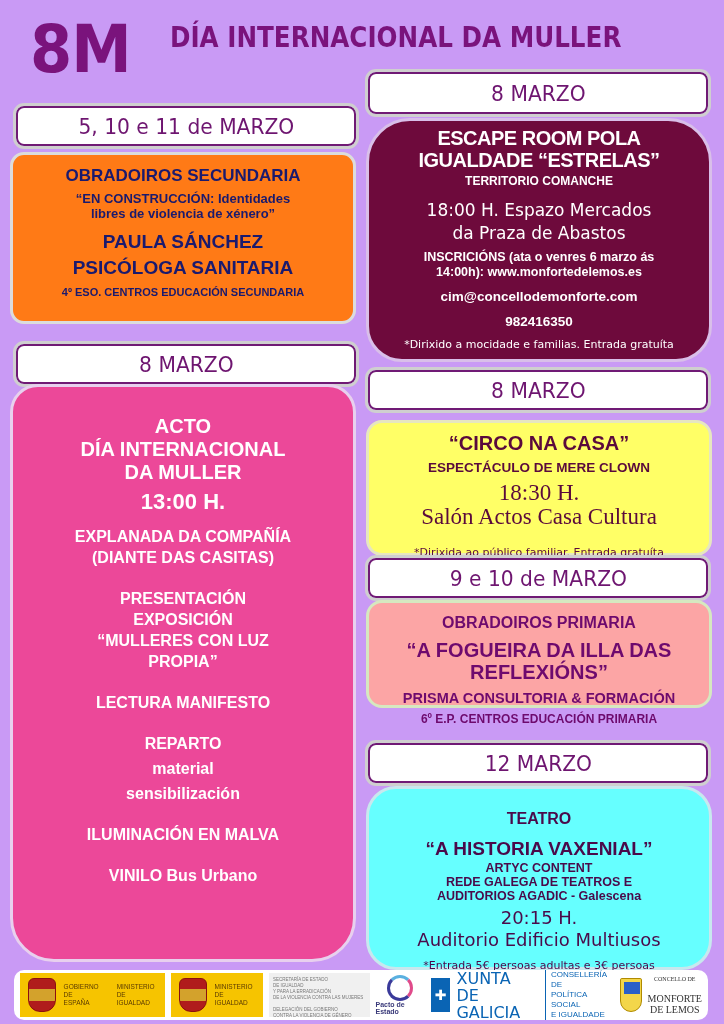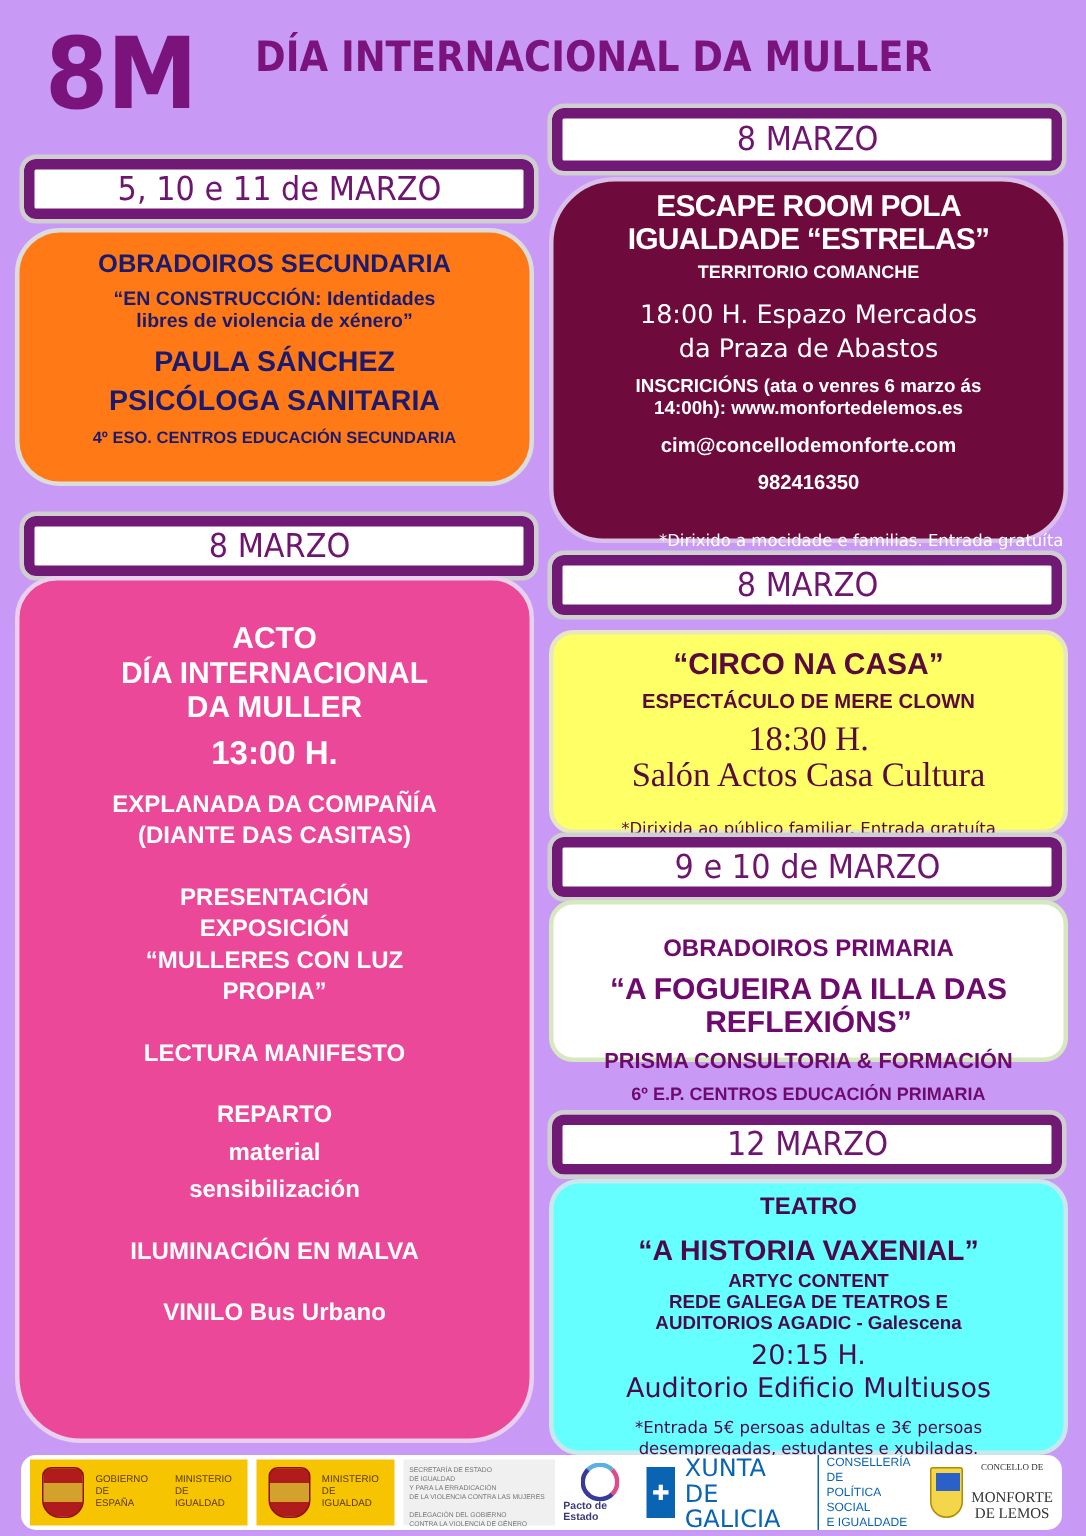--- a/index.html
+++ b/index.html
@@ -20,78 +20,78 @@
   .title-main {
     left: 170px; top: 20px;
     font-family: "DejaVu Sans", sans-serif;
     font-weight: bold; font-size: 28px; line-height: 36px;
     color: #7a137c;
     transform: scaleX(0.88); transform-origin: left top;
     white-space: nowrap;
   }
   .date-box {
     background: #ffffff;
-    border: 7px solid #701a75;
+    border: 2px solid #701a75;
     outline: 3px solid #cfcfcf;
     border-radius: 8px;
     display: flex; align-items: center; justify-content: center;
     color: #6e1570;
     font-family: "DejaVu Sans", sans-serif;
     font-size: 22px;
     white-space: nowrap;
   }
   .date-box span { transform: scaleX(0.92); display: inline-block; }
   .card {
     display: flex; flex-direction: column; align-items: center;
     text-align: center;
     border: 3px solid #dcdcdc;
   }
   .card .l { display: block; width: 100%; white-space: nowrap; }
 
   
-  .c-orange { left: 10px; top: 152px; width: 346px; height: 172px; background: #ff7a16; border-radius: 30px; color: #1a1a6e; padding-top: 10px; }
+  .c-orange { left: 10px; top: 152px; width: 346px; height: 172px; background: #ff7a16; border-radius: 14px; color: #1a1a6e; padding-top: 10px; }
   .c-orange .t1 { font-size: 17px; font-weight: bold; line-height: 22px; }
   .c-orange .t2 { font-size: 13px; font-weight: bold; line-height: 15px; margin-top: 4px; }
   .c-orange .t3 { font-size: 19px; font-weight: bold; line-height: 26px; margin-top: 8px; }
   .c-orange .t4 { font-size: 11px; font-weight: bold; line-height: 14px; margin-top: 4px; }
 
   
   .c-maroon { left: 366px; top: 118px; width: 346px; height: 244px; background: #6e0a3c; border-radius: 44px 44px 36px 36px; color: #ffffff; padding-top: 6px; border-color: #d9bfe9; }
   .c-maroon .t1 { font-size: 20px; font-weight: bold; line-height: 22px; letter-spacing: -0.5px; }
   .c-maroon .t2 { font-size: 12px; font-weight: bold; line-height: 16px; margin-top: 2px; }
   .c-maroon .t3 { font-family: "DejaVu Sans", sans-serif; font-size: 17px; line-height: 23px; margin-top: 10px; }
   .c-maroon .t4 { font-size: 12.5px; font-weight: bold; line-height: 15px; margin-top: 5px; }
   .c-maroon .t5 { font-size: 13.5px; font-weight: bold; line-height: 17px; margin-top: 8px; }
   .c-maroon .t6 { font-size: 13.5px; font-weight: bold; line-height: 17px; margin-top: 8px; }
-  .c-maroon .t7 { font-size: 11px; line-height: 14px; margin-top: 24px; font-family: "DejaVu Sans", sans-serif; text-align: right; }
+  .c-maroon .t7 { font-size: 11px; line-height: 14px; margin-top: 8px; font-family: "DejaVu Sans", sans-serif; }
 
   
   .c-magenta { left: 10px; top: 384px; width: 346px; height: 578px; background: #ec4899; border-radius: 28px 28px 44px 44px; color: #ffffff; padding-top: 28px; border-color: #e8d0ee; }
   .c-magenta .big { font-size: 20px; font-weight: bold; line-height: 23px; }
   .c-magenta .time { font-size: 22px; font-weight: bold; line-height: 28px; margin-top: 4px; }
   .c-magenta .mid { font-size: 16px; font-weight: bold; line-height: 21px; }
   .c-magenta .gap { margin-top: 20px; }
   .c-magenta .gap-s { margin-top: 10px; }
 
   
   .c-yellow { left: 366px; top: 420px; width: 346px; height: 136px; background: #ffff66; border-radius: 16px; color: #5a0a3c; padding-top: 8px; border-color: #e6e6c0; }
   .c-yellow .t1 { font-size: 20px; font-weight: bold; line-height: 24px; }
   .c-yellow .t2 { font-size: 13.5px; font-weight: bold; line-height: 18px; margin-top: 4px; }
   .c-yellow .t3 { font-family: Liberation Serif, serif; font-size: 23px; line-height: 24px; margin-top: 4px; }
   .c-yellow .t4 { font-family: "DejaVu Sans", sans-serif; font-size: 11px; line-height: 16px; margin-top: 16px; }
 
   
-  .c-green { left: 366px; top: 600px; width: 346px; height: 108px; background: #ffffff; border-radius: 16px; color: #6e0a6e; padding-top: 20px; border-color: #d6e8c0; }
+  .c-green { left: 366px; top: 600px; width: 346px; height: 108px; background: #fca5a5; border-radius: 16px; color: #6e0a6e; padding-top: 10px; border-color: #d6e8c0; }
   .c-green .t1 { font-size: 16px; font-weight: bold; line-height: 20px; }
   .c-green .t2 { font-size: 20px; font-weight: bold; line-height: 22px; margin-top: 6px; }
   .c-green .t3 { font-size: 14.5px; font-weight: bold; line-height: 18px; margin-top: 6px; }
   .c-green .t4 { font-size: 12px; font-weight: bold; line-height: 16px; margin-top: 4px; }
 
   
-  .c-cyan { left: 366px; top: 786px; width: 346px; height: 184px; background: #66ffff; border-radius: 20px; color: #4a0a4a; padding-top: 6px; border-color: #c8e8ee; }
+  .c-cyan { left: 366px; top: 786px; width: 346px; height: 184px; background: #66ffff; border-radius: 30px; color: #4a0a4a; padding-top: 20px; border-color: #c8e8ee; }
   .c-cyan .t1 { font-size: 16px; font-weight: bold; line-height: 20px; }
   .c-cyan .t2 { font-size: 19px; font-weight: bold; line-height: 24px; margin-top: 8px; }
   .c-cyan .t3 { font-size: 12.5px; font-weight: bold; line-height: 14px; }
   .c-cyan .t4 { font-family: "DejaVu Sans", sans-serif; font-size: 18px; line-height: 22px; margin-top: 4px; }
   .c-cyan .t5 { font-family: "DejaVu Sans", sans-serif; font-size: 11px; line-height: 14px; margin-top: 8px; }
 
   
   .logos {
     left: 14px; top: 970px; width: 694px; height: 50px;
     background: #ffffff; border-radius: 10px;

